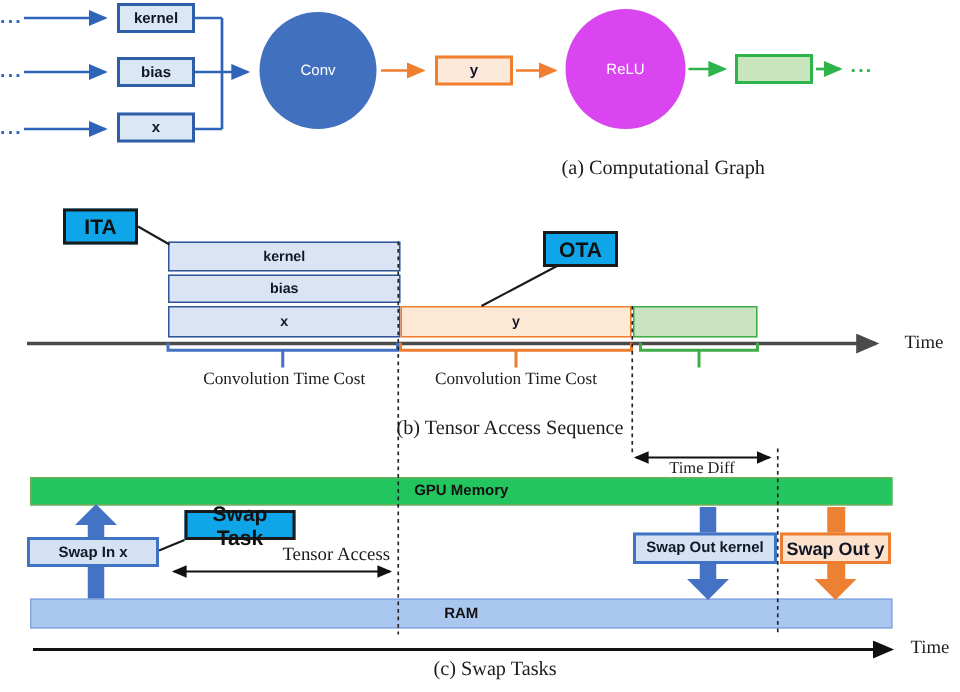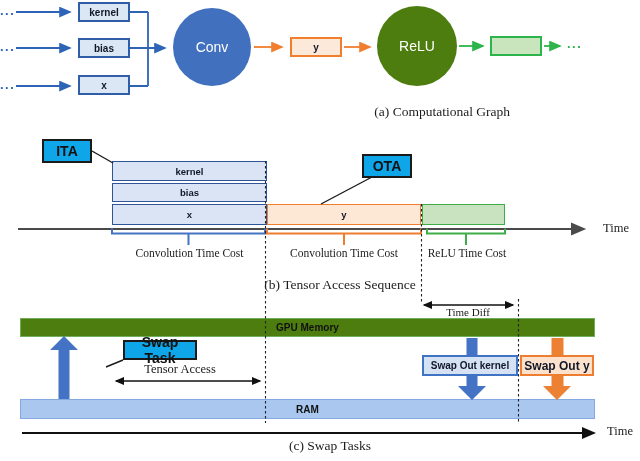--- a/index.html
+++ b/index.html
@@ -7,24 +7,24 @@
             font-family:"Liberation Sans", sans-serif; }
   .abs { position:absolute; box-sizing:border-box; }
   .ctr { display:flex; align-items:center; justify-content:center; text-align:center; }
   .bluebox  { background:#DCE7F5; border:2px solid #2F5DA8; color:#101828; font-weight:bold; font-size:10px; }
   .barbox   { background:#DAE4F4; border:1.6px solid #2F5597; color:#101828; font-weight:bold; font-size:9.5px; }
   .orangebar{ background:#FDE8D6; border:1.6px solid #F07E2E; color:#101828; font-weight:bold; font-size:9.5px; }
   .greenbar { background:#C9E3C0; border:1.6px solid #3FAE49; }
   .ybox     { background:#FDE9DA; border:2px solid #F07E2E; color:#101828; font-weight:bold; font-size:10px; }
   .gbox     { background:#C9E5BE; border:2px solid #2DB44A; }
   .whitebox { background:#0ea5e9; border:2px solid #1a1a1a; color:#111; font-weight:bold; font-size:14px; }
-  .circle   { border-radius:50%; color:#ffffff; font-size:14px; }
+  .circle   { border-radius:50%; color:#ffffff; font-size:10px; }
   .conv     { background:#4170BE; }
-  .relu     { background:#4d7c0f; }
-  .gpu      { background:#4d7c0f; border:1.8px solid #71AE5C; color:#111; font-weight:bold; font-size:10px; }
+  .relu     { background:#d946ef; }
+  .gpu      { background:#22c55e; border:1.8px solid #71AE5C; color:#111; font-weight:bold; font-size:10px; }
   .ram      { background:#A9C7EF; border:1.8px solid #85A8E0; color:#111; font-weight:bold; font-size:10px; }
   .swapblue { background:#D5E2F3; border:2px solid #4173C4; color:#101828; font-weight:bold; font-size:10px; }
   .swaporange{ background:#FCE2CC; border:2px solid #ED7D31; color:#101828; font-weight:bold; font-size:12px; }
   .serif { font-family:"Liberation Serif", serif; color:#1c1c1c; }
   .caption { font-size:13.5px; }
   .cost { font-size:11.5px; }
   .dots { color:#2E64B8; font-weight:bold; font-size:13px; letter-spacing:1.5px; }
   .gdots { color:#2DB44A; }
   svg.layer { position:absolute; left:0; top:0; z-index:2; pointer-events:none; }
   .z1 { z-index:1; } .z3 { z-index:3; }
@@ -150,29 +150,31 @@
 
   <div class="abs z3 whitebox ctr" style="left:42px;top:139px;width:50px;height:24px;">
     <span>ITA</span>
   </div>
   <div class="abs z3 whitebox ctr" style="left:362px;top:154px;width:50px;height:24px;">
     <span>OTA</span>
   </div>
 
   <div class="abs z3 serif cost" style="left:112px;top:247px;width:155px;text-align:center;">Convolution Time Cost</div>
   <div class="abs z3 serif cost" style="left:267px;top:247px;width:154px;text-align:center;">Convolution Time Cost</div>
-  <div class="abs z3 serif cost" style="left:417px;top:247px;width:100px;text-align:center;">ReLU Time Cost</div>
   <div class="abs z3 serif" style="left:603px;top:221px;font-size:12.5px;">Time</div>
   <div class="abs z3 serif caption" style="left:160px;top:277px;width:360px;text-align:center;">(b) Tensor Access Sequence</div>
 
   <div class="abs z3 serif" style="left:419px;top:306px;width:98px;text-align:center;font-size:11px;">Time Diff</div>
+  <div class="abs z3 swapblue ctr" style="left:18px;top:358px;width:88px;height:20px;">
+    <span>Swap In x</span>
+  </div>
   <div class="abs z3 whitebox ctr" style="left:123px;top:340px;width:74px;height:20px;align-items:center;">
     <span>Swap Task</span>
   </div>
-  <div class="abs z3 serif" style="left:120px;top:362px;width:120px;text-align:center;font-size:12.5px;">Tensor Access</div>
+  <div class="abs z3 serif" style="left:140px;top:362px;width:120px;text-align:right;font-size:12.5px;">Tensor Access</div>
   <div class="abs z3 swapblue ctr" style="left:422px;top:355px;width:96px;height:21px;">
     <span>Swap Out kernel</span>
   </div>
   <div class="abs z3 swaporange ctr" style="left:520px;top:355px;width:74px;height:21px;">
     <span>Swap Out y</span>
   </div>
   <div class="abs z3 serif" style="left:607px;top:424px;font-size:12.5px;">Time</div>
   <div class="abs z3 serif caption" style="left:150px;top:438px;width:360px;text-align:center;">(c) Swap Tasks</div>
 
 </div>

